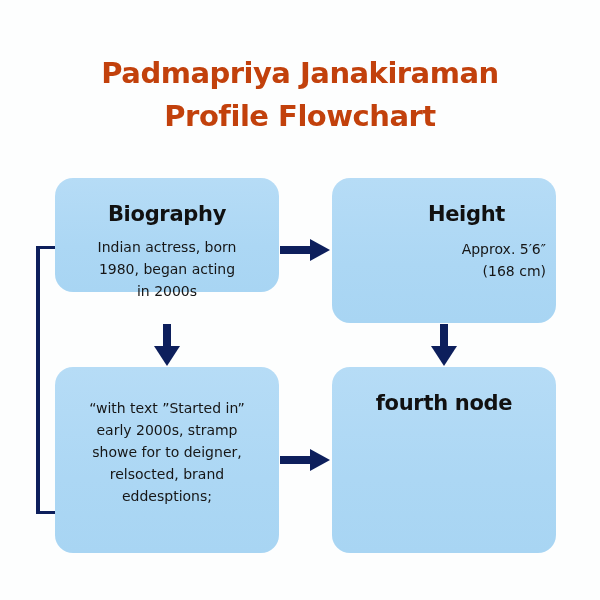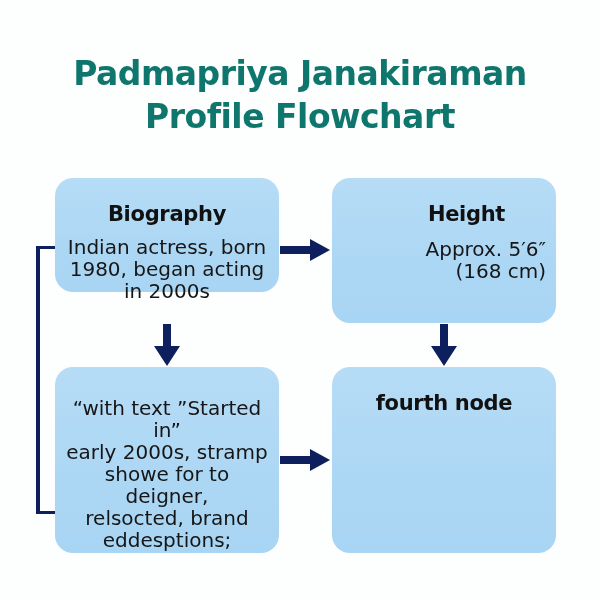--- a/index.html
+++ b/index.html
@@ -16,24 +16,24 @@
       color: #111;
     }
     .title {
       position: absolute;
       left: 0;
       top: 52px;
       width: 600px;
       text-align: center;
       font-family: "DejaVu Sans", sans-serif;
       font-weight: bold;
-      font-size: 33px;
+      font-size: 29px;
       line-height: 43px;
       letter-spacing: -0.5px;
-      color: #0f766e;
+      color: #c2410c;
     }
     .title span { display: block; }
     .node {
       position: absolute;
       background: linear-gradient(180deg, #b6dcf6 0%, #acd7f4 60%, #a8d5f3 100%);
       border-radius: 18px;
       box-sizing: border-box;
       text-align: center;
       padding-top: 22px;
     }
@@ -42,21 +42,21 @@
       font-family: "DejaVu Sans", sans-serif;
       font-weight: bold;
       font-size: 21px;
       line-height: 28px;
       color: #111;
       letter-spacing: -0.3px;
     }
     .node-body {
       display: block;
       font-family: "DejaVu Sans", sans-serif;
-      font-size: 20px;
+      font-size: 14px;
       line-height: 22px;
       color: #161616;
       margin-top: 8px;
       white-space: pre-line;
       padding: 0 10px;
     }
     #node-biography { left: 55px; top: 178px; width: 224px; height: 114px; }
     #node-height    { left: 332px; top: 178px; width: 224px; height: 145px; padding-left: 45px; }
     #node-modeling  { left: 55px; top: 367px; width: 224px; height: 186px; }
     #node-fourth    { left: 332px; top: 367px; width: 224px; height: 186px; }

